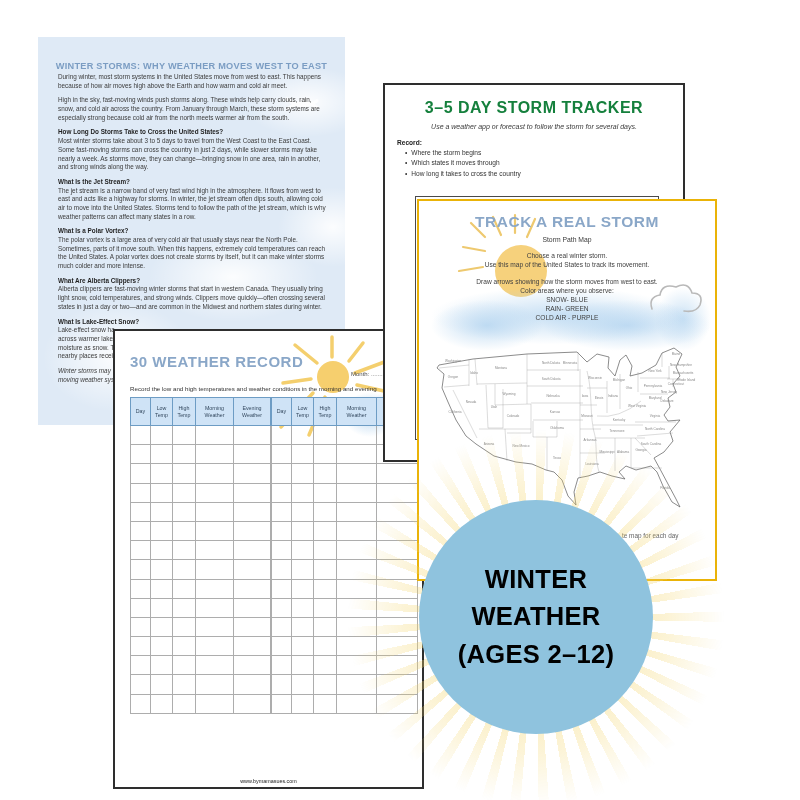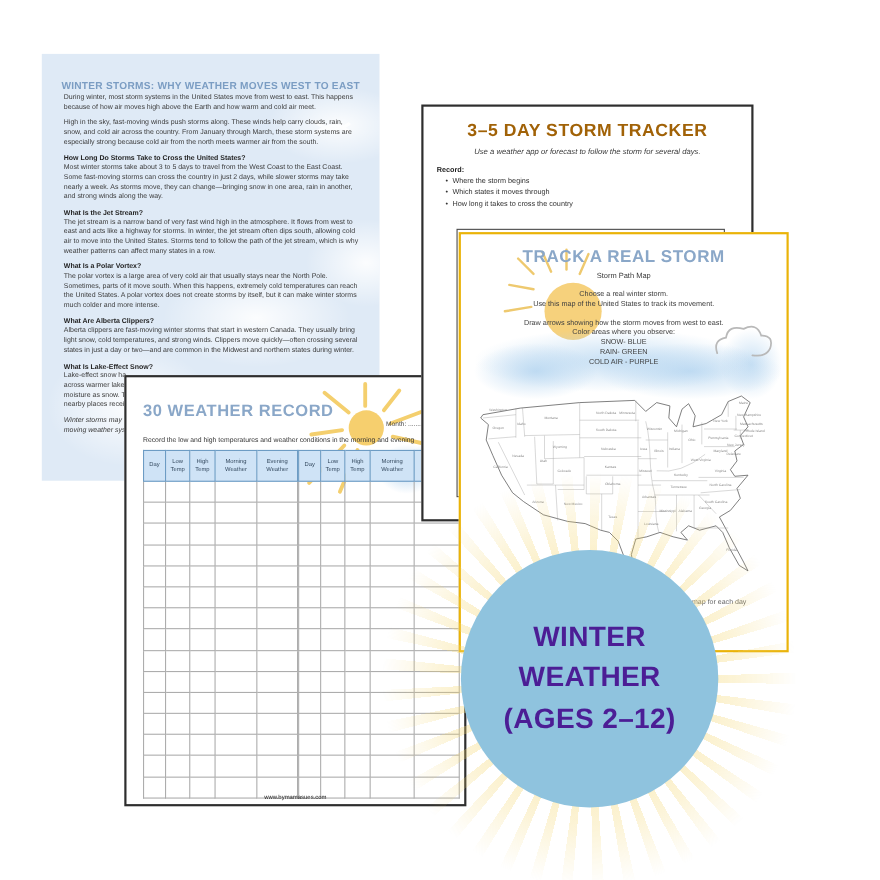--- a/index.html
+++ b/index.html
@@ -1,58 +1,58 @@
 <!DOCTYPE html>
 <html><head>
 <meta charset="utf-8">
 <style>
   html,body{margin:0;padding:0;background:#ffffff;}
   .canvas{position:relative;width:800px;height:800px;overflow:hidden;background:#fff;
           font-family:"Liberation Sans",sans-serif;}
-  .page{position:absolute;box-sizing:border-box;overflow:hidden;margin-top:12px;}
+  .page{position:absolute;box-sizing:border-box;overflow:hidden;}
 
   
   .page1{left:38px;top:37px;width:307px;height:388px;background:#dfeaf6;z-index:1;}
   .cl{position:absolute;border-radius:50%;background:radial-gradient(closest-side,rgba(255,255,255,.9),rgba(255,255,255,0));}
   .cl1{left:205px;top:30px;width:130px;height:70px;}
   .cl2{left:5px;top:265px;width:150px;height:110px;}
   .cl3{left:110px;top:195px;width:170px;height:90px;}
   .cl4{left:240px;top:150px;width:110px;height:80px;}
   .spark{position:absolute;left:246px;top:55px;width:36px;height:24px;opacity:.85;}
   .p1-title{position:absolute;top:18px;left:0;right:0;text-align:center;font-size:9.2px;
             font-weight:bold;color:#7b9dc3;letter-spacing:.25px;}
   .p1-body{position:absolute;top:36px;left:20px;width:268px;font-size:6.35px;line-height:1.37;color:#3b3b3b;}
   .p1-body .h{font-weight:bold;color:#1f1f1f;}
   .p1-body .p{margin:0 0 6px 0;}
   .frag{white-space:nowrap;}
   .em{font-style:italic;}
 
   
-  .page4{left:113px;top:329px;width:311px;height:392px;background:#fff;border:2px solid #2e2e2e;z-index:2;}
+  .page4{left:113px;top:329px;width:311px;height:460px;background:#fff;border:2px solid #2e2e2e;z-index:2;}
   .p4-sun{position:absolute;left:160px;top:0px;width:150px;height:110px;}
   .p4cloud{position:absolute;left:228px;top:56px;width:90px;height:50px;
      background:radial-gradient(closest-side at 30% 55%,rgba(168,205,236,.8),rgba(168,205,236,0)),
                 radial-gradient(closest-side at 65% 45%,rgba(168,205,236,.85),rgba(168,205,236,0)),
                 radial-gradient(closest-side at 85% 70%,rgba(168,205,236,.7),rgba(168,205,236,0));}
   .p4-title{position:absolute;left:15px;top:22px;font-size:15px;font-weight:bold;color:#8aa7c8;letter-spacing:.5px;}
   .p4-month{position:absolute;left:236px;top:40px;font-size:6px;color:#4a4a4a;white-space:nowrap;}
   .p4-sub{position:absolute;left:15px;top:54px;font-size:6.2px;color:#333;}
   .tmount{position:absolute;top:66px;}
   #t-left{left:15px;width:140px;}
   #t-right{left:156px;width:146px;}
   table.rec{border-collapse:collapse;table-layout:fixed;width:100%;border:1.5px solid #3c3c3c;}
   table.rec th{background:#cfe3f6;border:1px solid #6d9cc4;color:#33485e;font-weight:normal;
                font-size:5.3px;line-height:1.3;text-align:center;height:27px;padding:0;}
   table.rec td{border:1px solid #adadad;height:18.2px;padding:0;background:transparent;}
   .p4-footer{position:absolute;left:0;right:0;bottom:3px;text-align:center;font-size:5.4px;color:#222;}
 
   
   .page2{left:383px;top:83px;width:302px;height:379px;background:#fff;border:2px solid #2e2e2e;z-index:3;}
   .p2-title{position:absolute;top:14px;left:0;right:0;text-align:center;font-size:16px;
-            font-weight:bold;color:#a16207;letter-spacing:.5px;}
+            font-weight:bold;color:#15803d;letter-spacing:.5px;}
   .p2-sub{position:absolute;top:38px;left:0;right:0;text-align:center;font-size:7px;font-style:italic;color:#3a3a3a;}
   .p2-record{position:absolute;left:12px;top:54px;font-size:6.6px;font-weight:bold;color:#222;}
   .p2-bullets{position:absolute;left:20px;top:64px;margin:0;padding:0;list-style:none;font-size:6.6px;color:#333;}
   .p2-bullets li{margin:0 0 3.4px 0;}
   .p2-bullets li::before{content:"•";margin-right:4px;}
   .storm-box{position:absolute;left:30px;top:111px;width:242px;height:242px;border:1px solid #4a4a4a;}
 
   
   .page3{left:417px;top:199px;width:300px;height:382px;background:#fff;border:2px solid #eab308;z-index:4;}
   .p3-title{position:absolute;top:12px;left:0;right:0;text-align:center;font-size:15.5px;
@@ -72,21 +72,21 @@
   .stlbl{font-size:3.1px;fill:#8a8a8a;text-anchor:middle;font-family:"Liberation Sans",sans-serif;}
   .p3-note{position:absolute;left:203px;top:331px;font-size:6.4px;color:#666;white-space:nowrap;}
 
   
   .burst{position:absolute;left:346px;top:428px;width:380px;height:380px;border-radius:50%;z-index:5;
      background:repeating-conic-gradient(rgba(244,214,110,.5) 0deg 3.2deg, rgba(255,255,255,0) 3.2deg 8.8deg);
      -webkit-mask:radial-gradient(circle,#000 28%,rgba(0,0,0,.55) 50%,transparent 70%);
              mask:radial-gradient(circle,#000 28%,rgba(0,0,0,.55) 50%,transparent 70%);}
   .badge{position:absolute;left:419px;top:500px;width:234px;height:234px;border-radius:50%;
      background:#8fc3de;z-index:6;display:flex;flex-direction:column;align-items:center;justify-content:center;
-     color:#4c1d95;font-size:25.5px;font-weight:600;line-height:1.47;letter-spacing:.3px;text-align:center;}
+     color:#000000;font-size:25.5px;font-weight:600;line-height:1.47;letter-spacing:.3px;text-align:center;}
 </style>
 </head>
 <body>
 
 <div class="canvas">
 
   <section class="page page1">
     <div class="cl cl1"></div>
     <div class="cl cl2"></div>
     <div class="cl cl3"></div>

